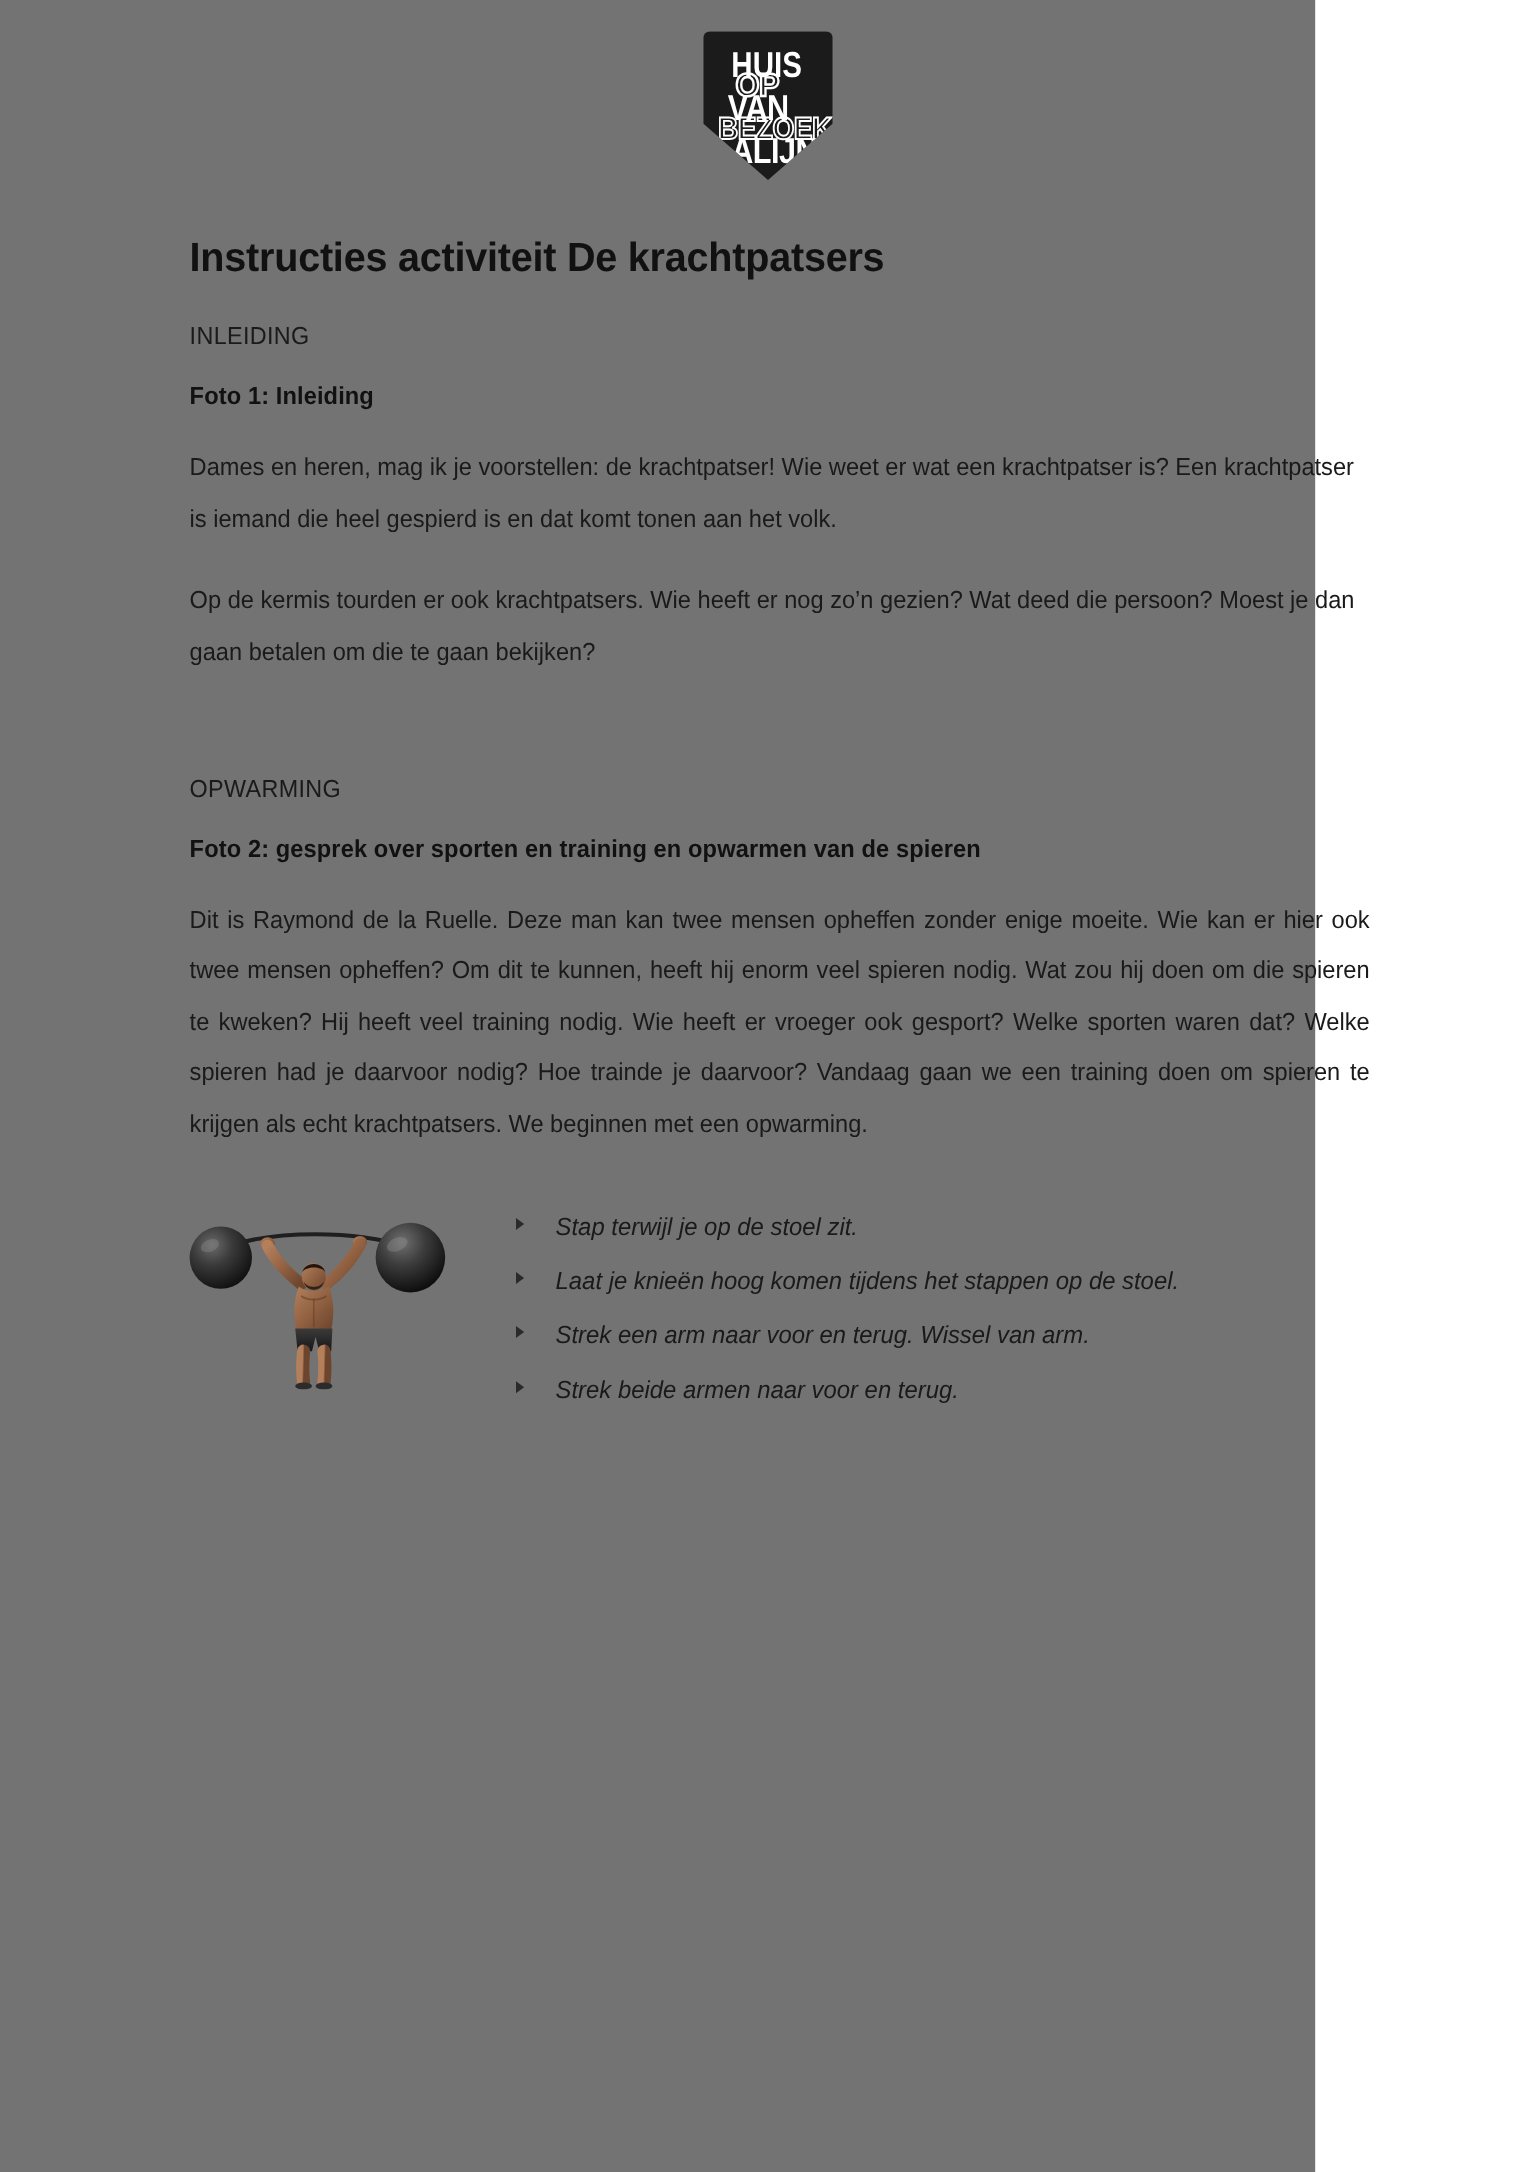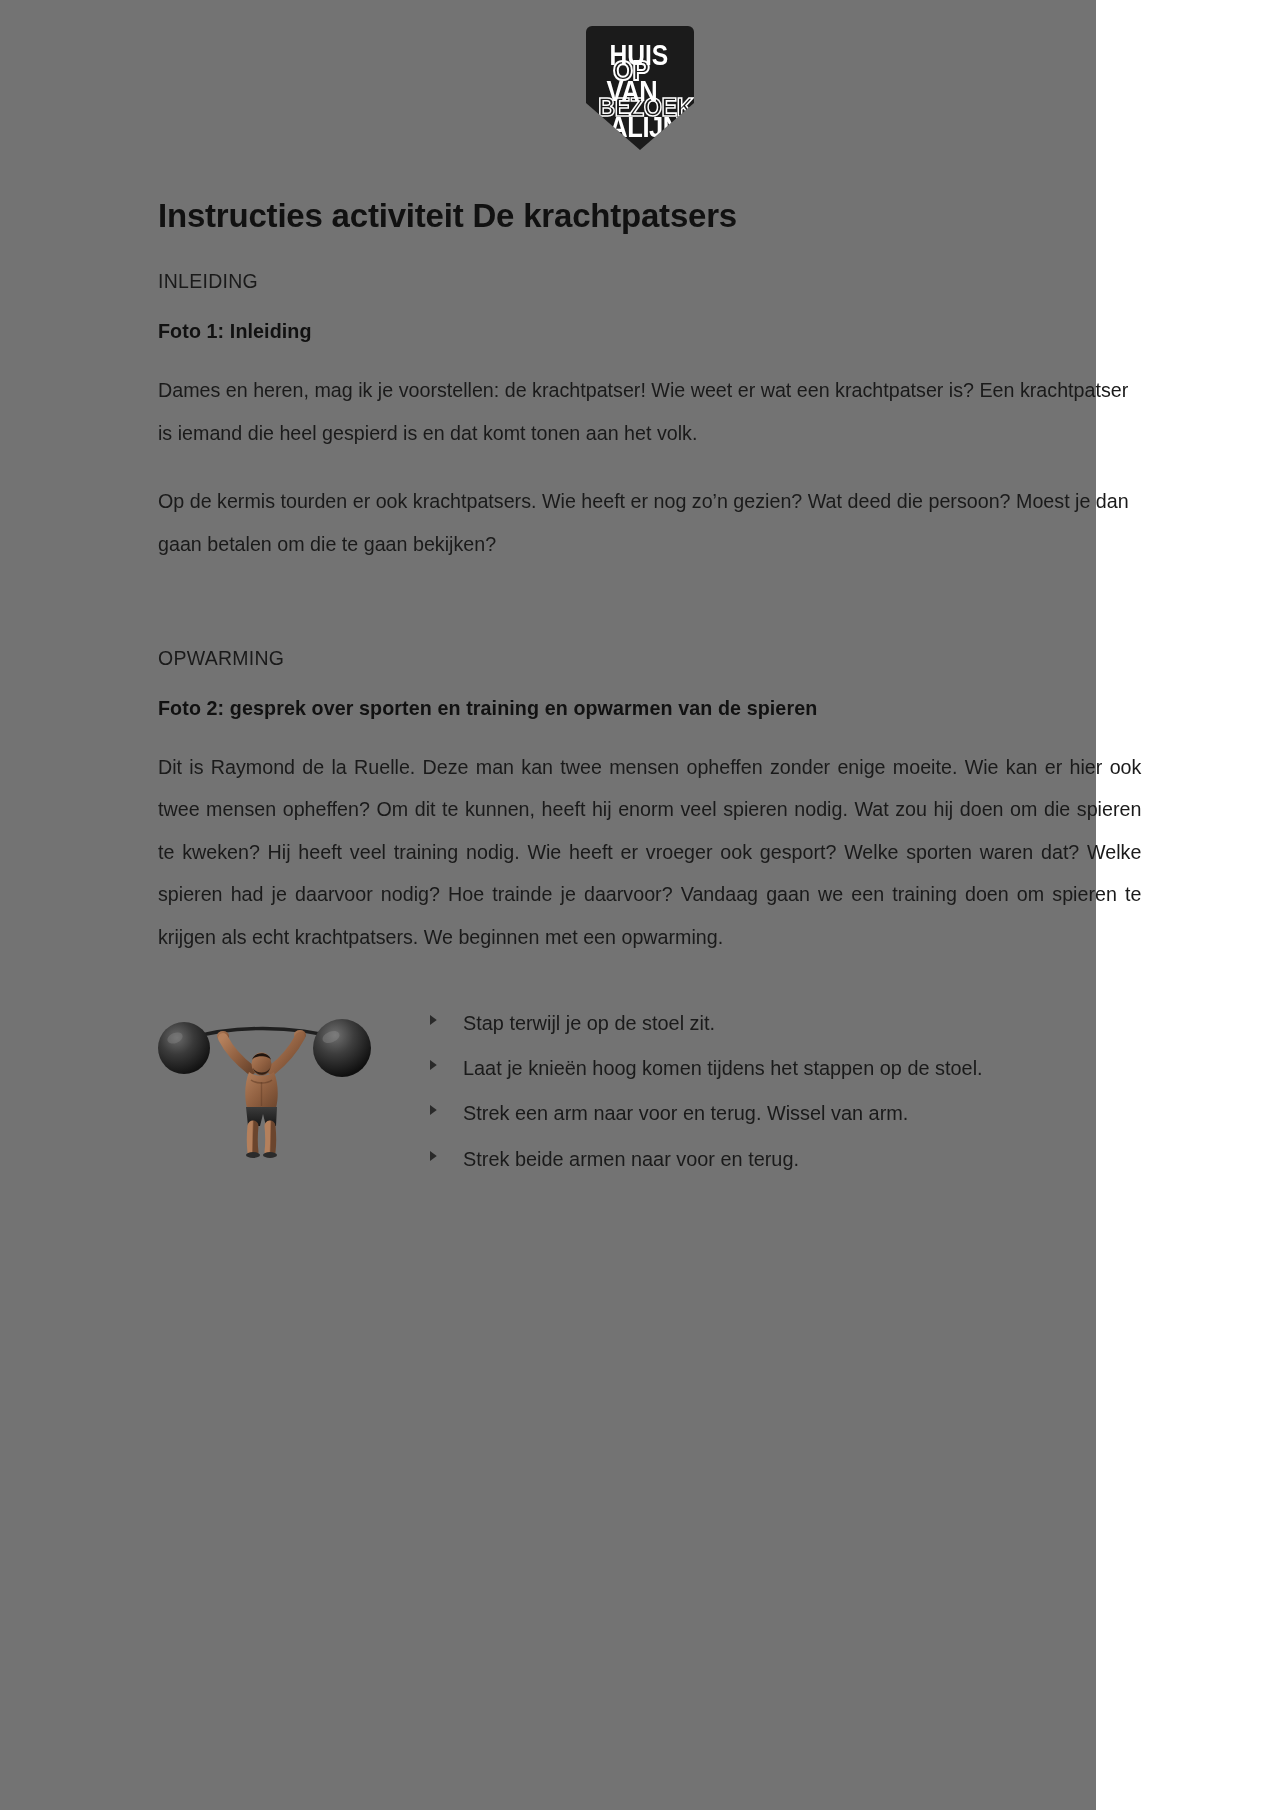--- a/index.html
+++ b/index.html
@@ -164,20 +164,21 @@
   }
   .strongman {
     display: block;
     width: 225px;
     height: 150px;
   }
 
   .bullet-col {
     flex: 1 1 auto;
     padding-top: 6px;
+    font-style: italic;
   }
   ul.bullets {
     list-style: none;
     margin: 0;
     padding: 0;
   }
   ul.bullets li {
     position: relative;
     padding-left: 34px;
     margin: 0 0 12px 0;

